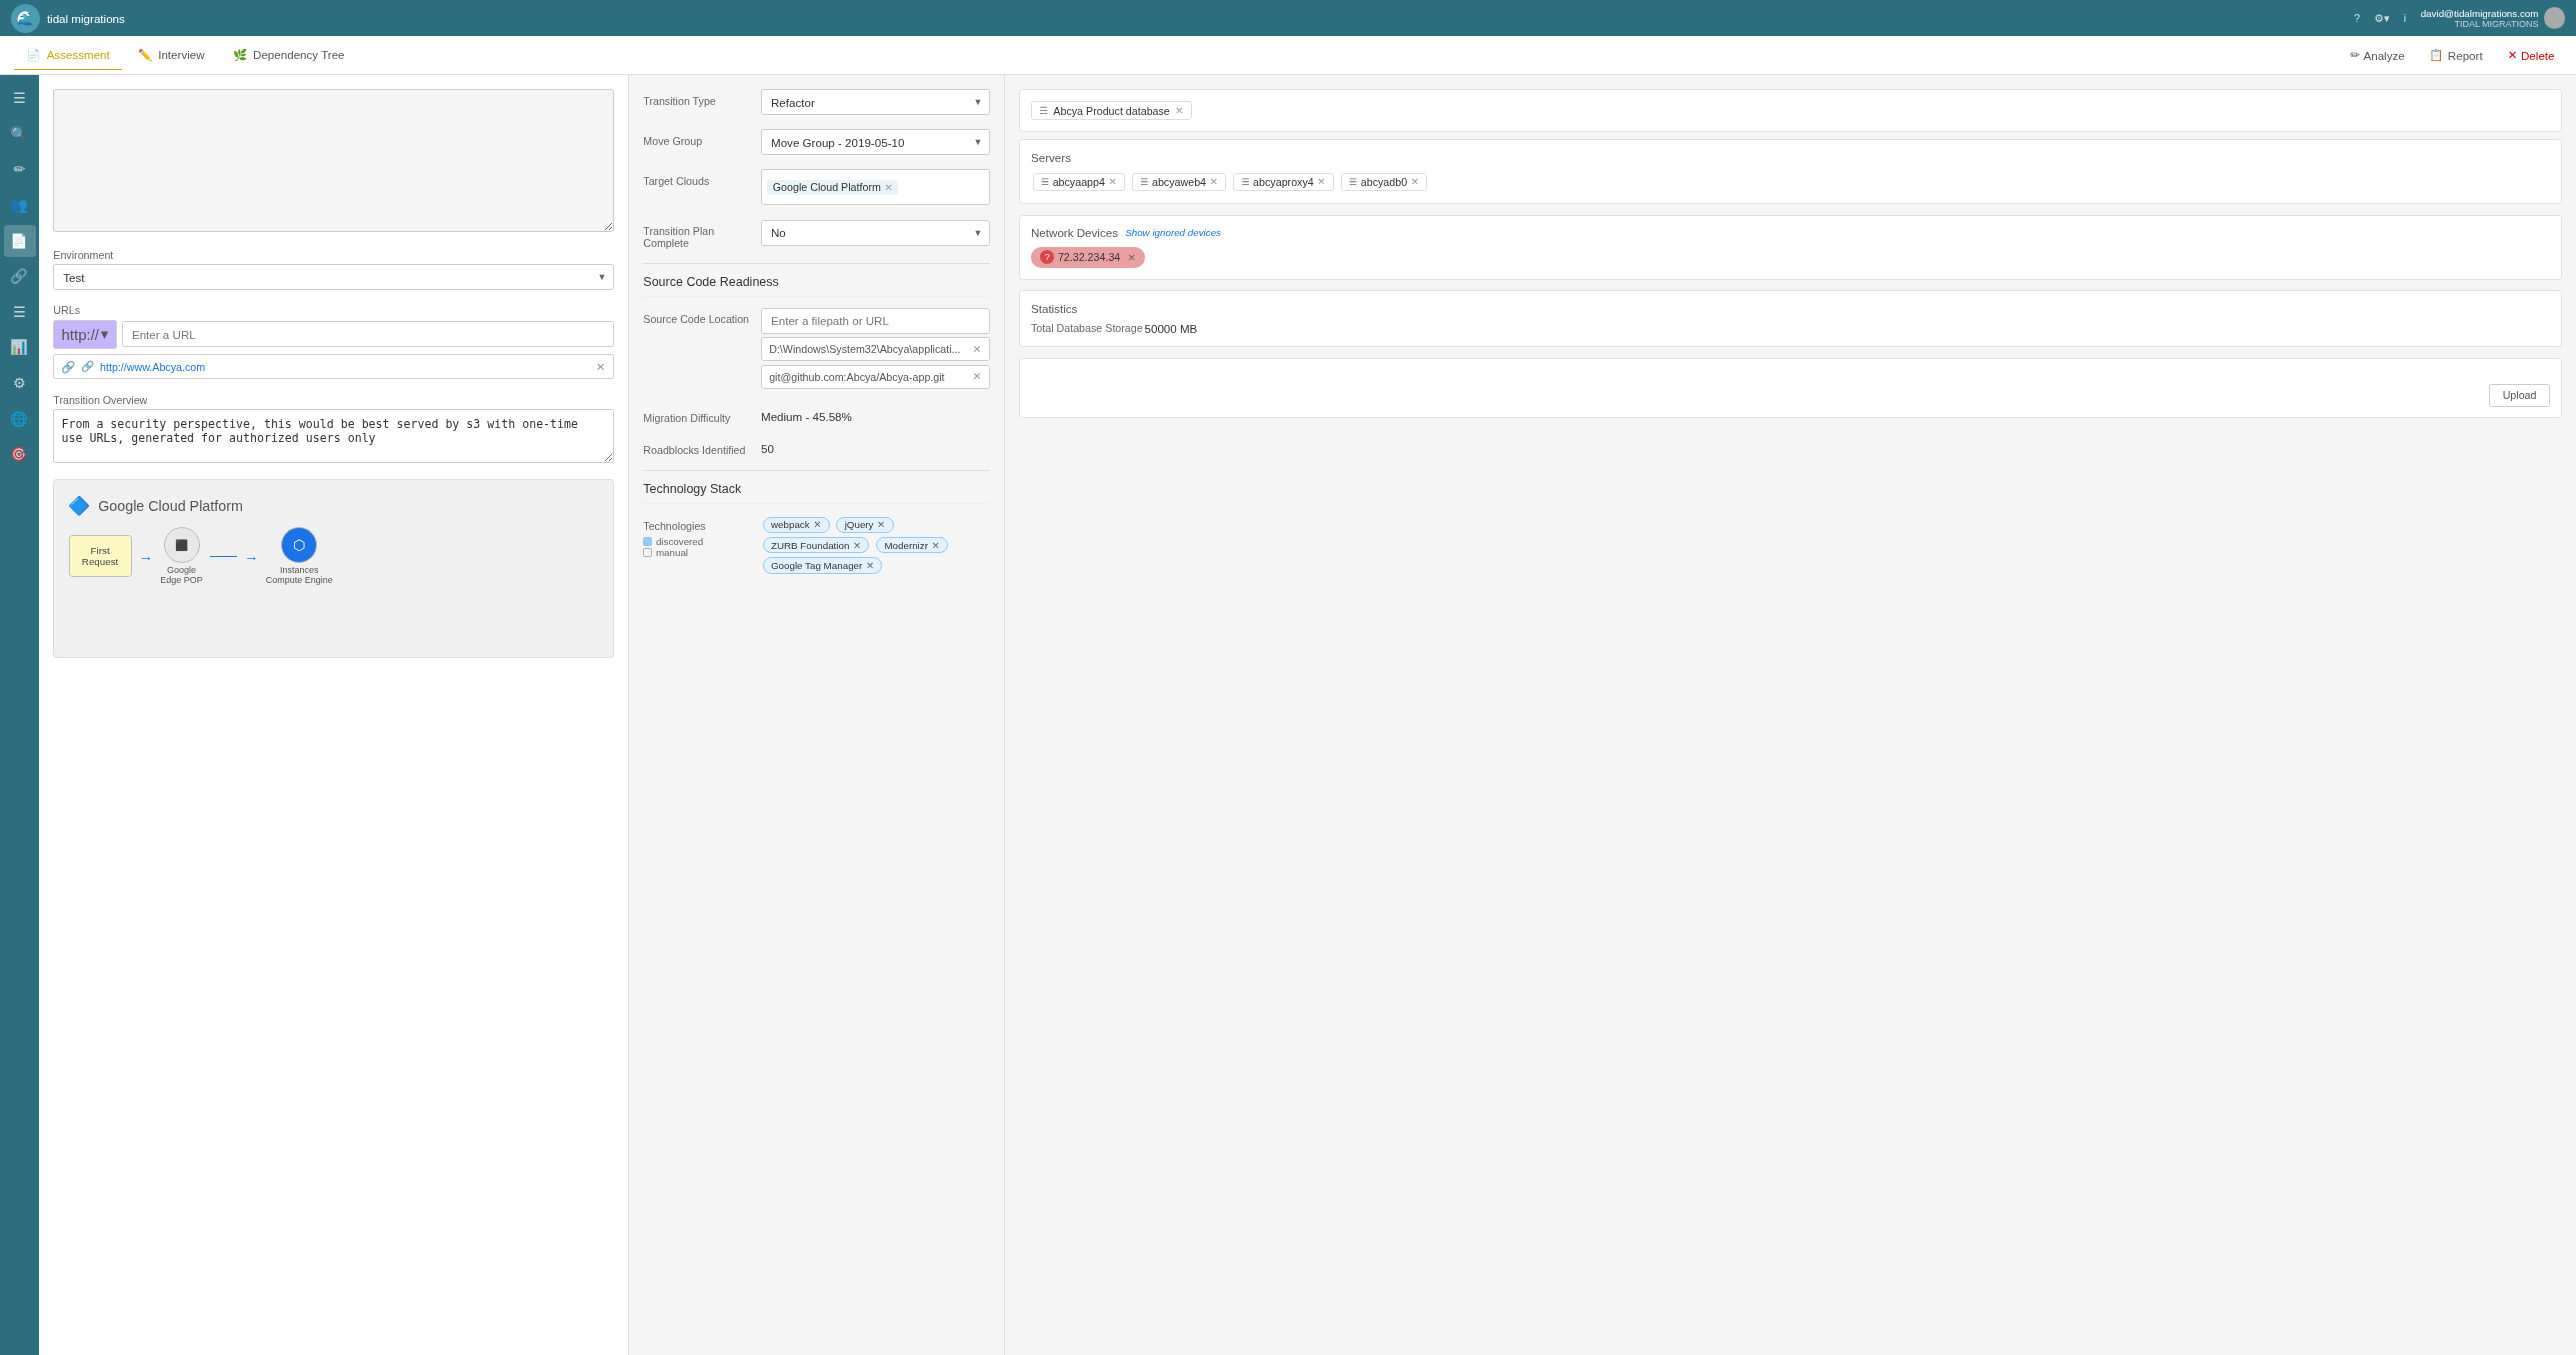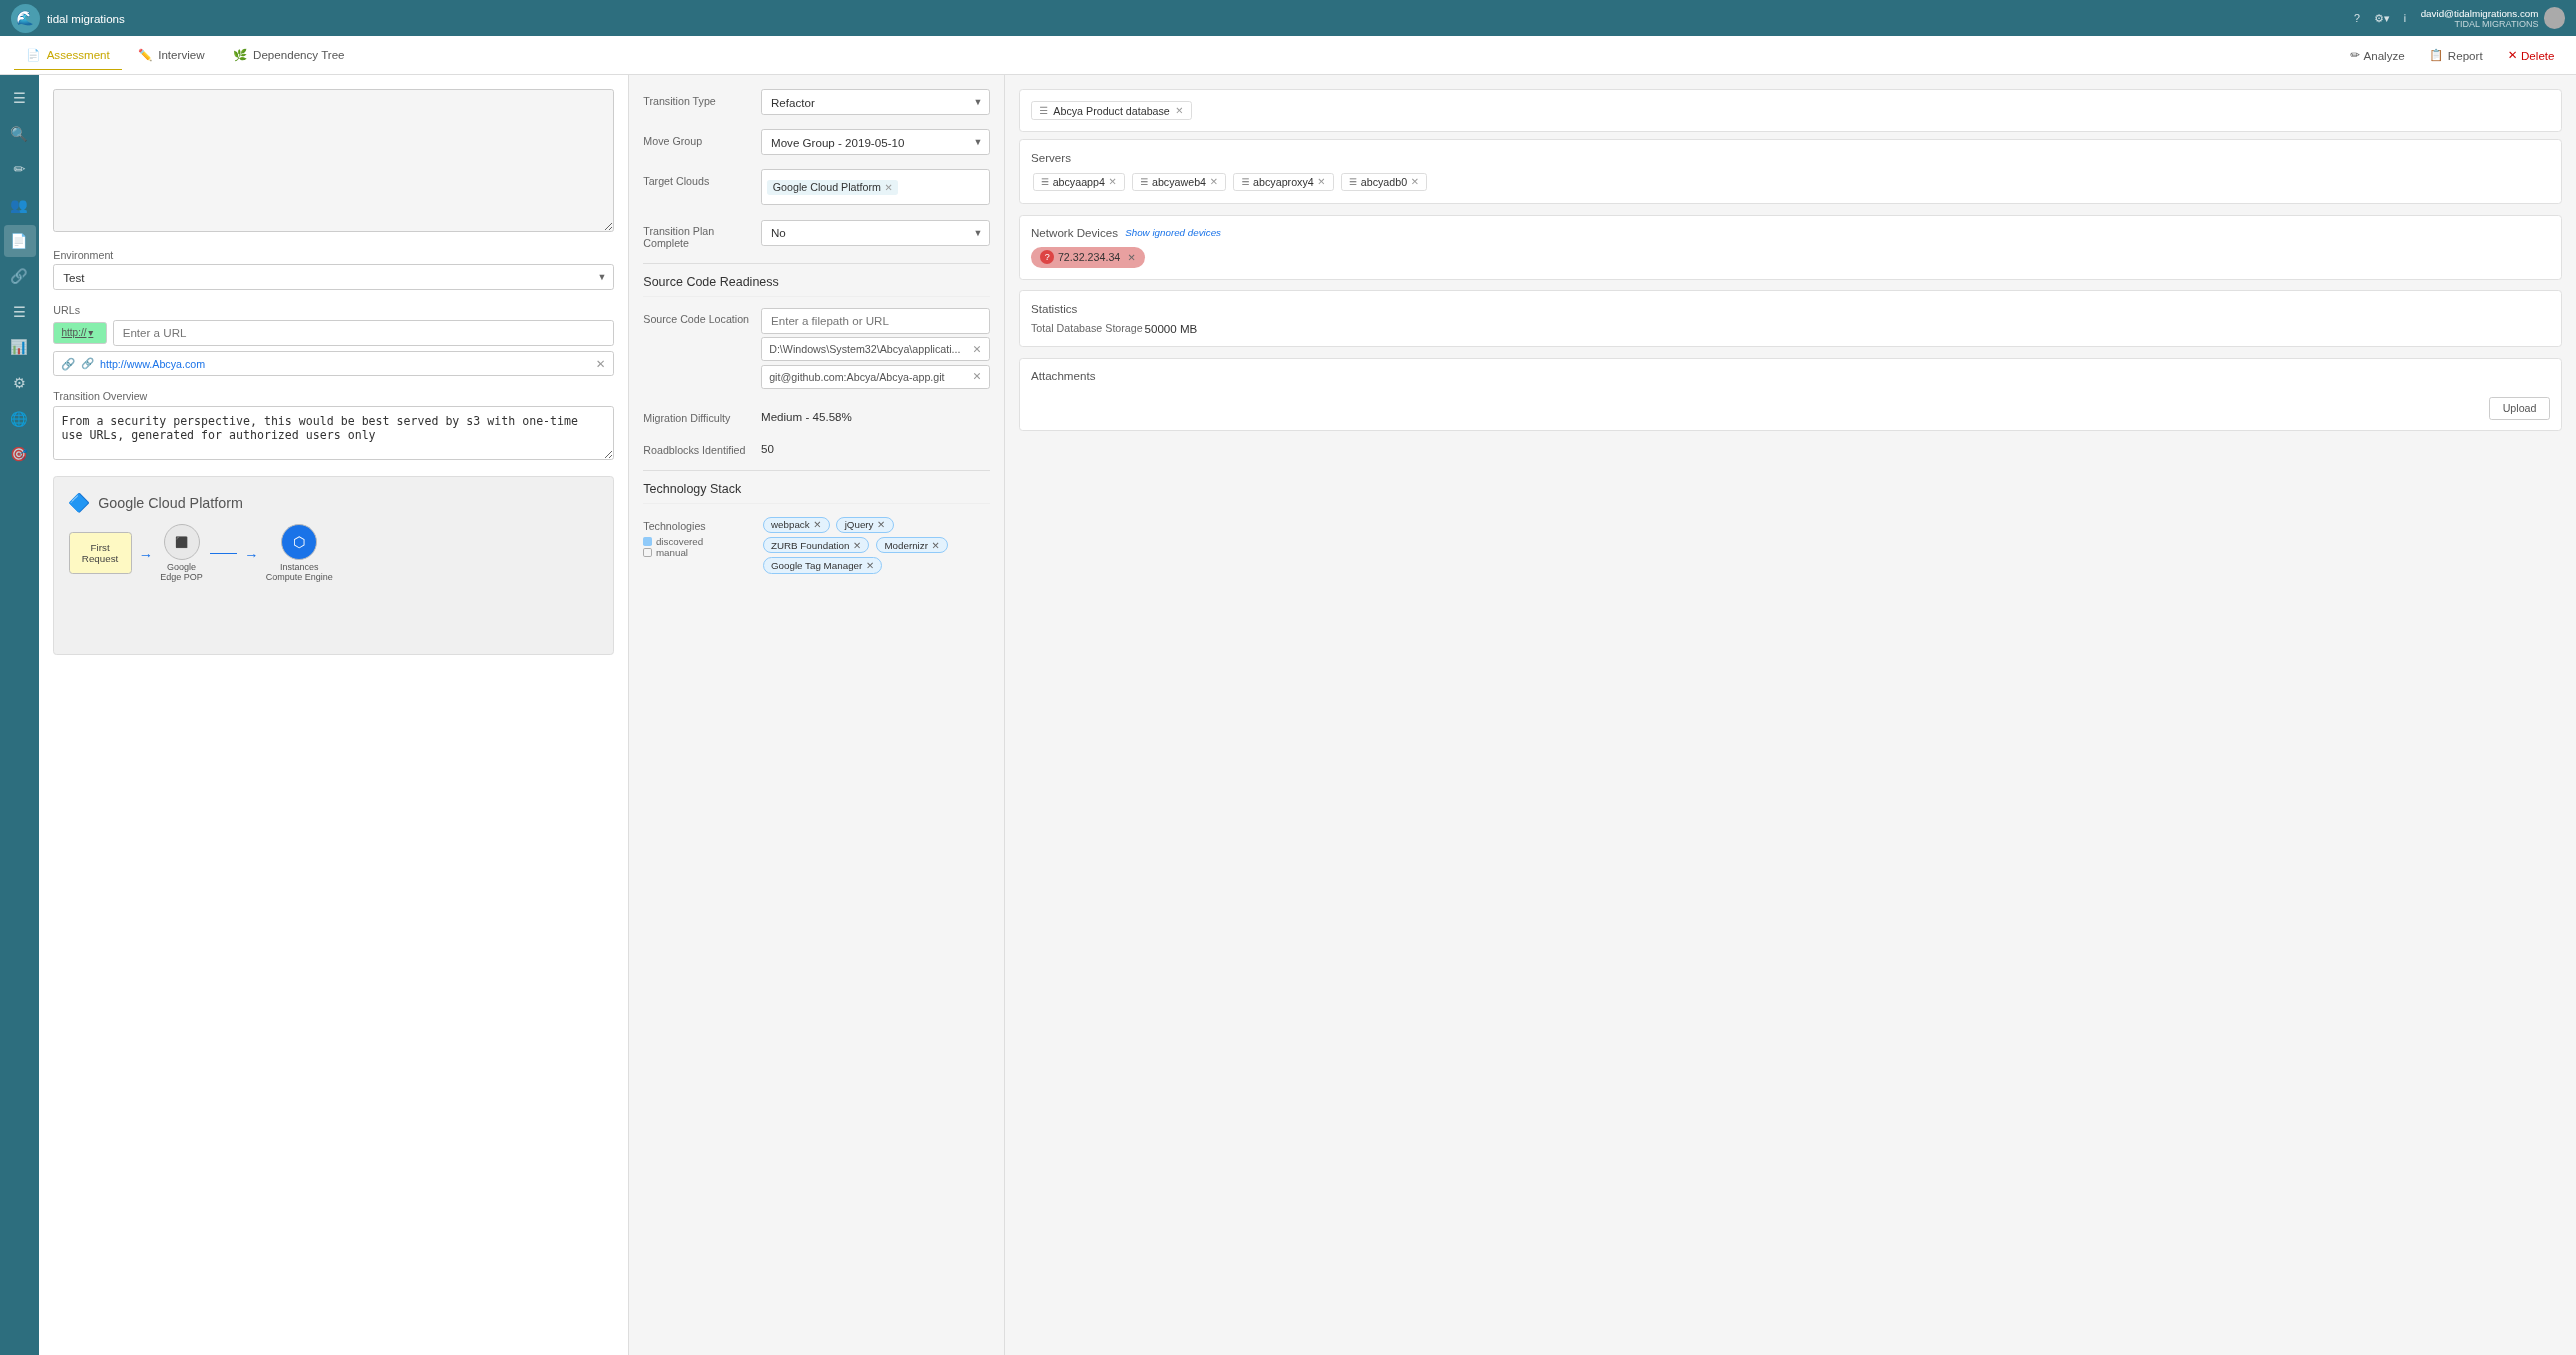--- a/index.html
+++ b/index.html
@@ -134,28 +134,27 @@
       resize: vertical;
       min-height: 143px;
     }
 
     
     .url-row { display: flex; align-items: center; gap: 5.4px; margin-bottom: 5.4px; }
     .url-prefix {
       padding: 4.5px 7.2px;
       border: 0.9px solid #ccc;
       border-radius: 2.7px;
-      background: #86efac;
-      font-size: 10px;
+      background: #c4b5fd;
+      font-size: 15px;
       color: #555;
       min-width: 54px;
       display: flex;
       align-items: center;
       gap: 1.8px;
-      text-decoration: underline;
     }
     .url-link-row {
       display: flex;
       align-items: center;
       border: 0.9px solid #ccc;
       border-radius: 2.7px;
       padding: 4.5px 7.2px;
       background: white;
       gap: 5.4px;
     }
@@ -669,21 +668,20 @@
 
       <div class="right-section">
         <div class="right-section-title">Statistics</div>
         <div class="stat-row">
           <span class="stat-label">Total Database Storage</span>
           <span class="stat-value">50000 MB</span>
         </div>
       </div>
 
       <div class="right-section">
-        <div class="right-section-title">Attachments</div>
         <div style="display:flex;justify-content:flex-end;margin-top:14.3px">
           <button class="upload-btn">Upload</button>
         </div>
       </div>
 
     </div>
 
   </div>
 </div>
 

